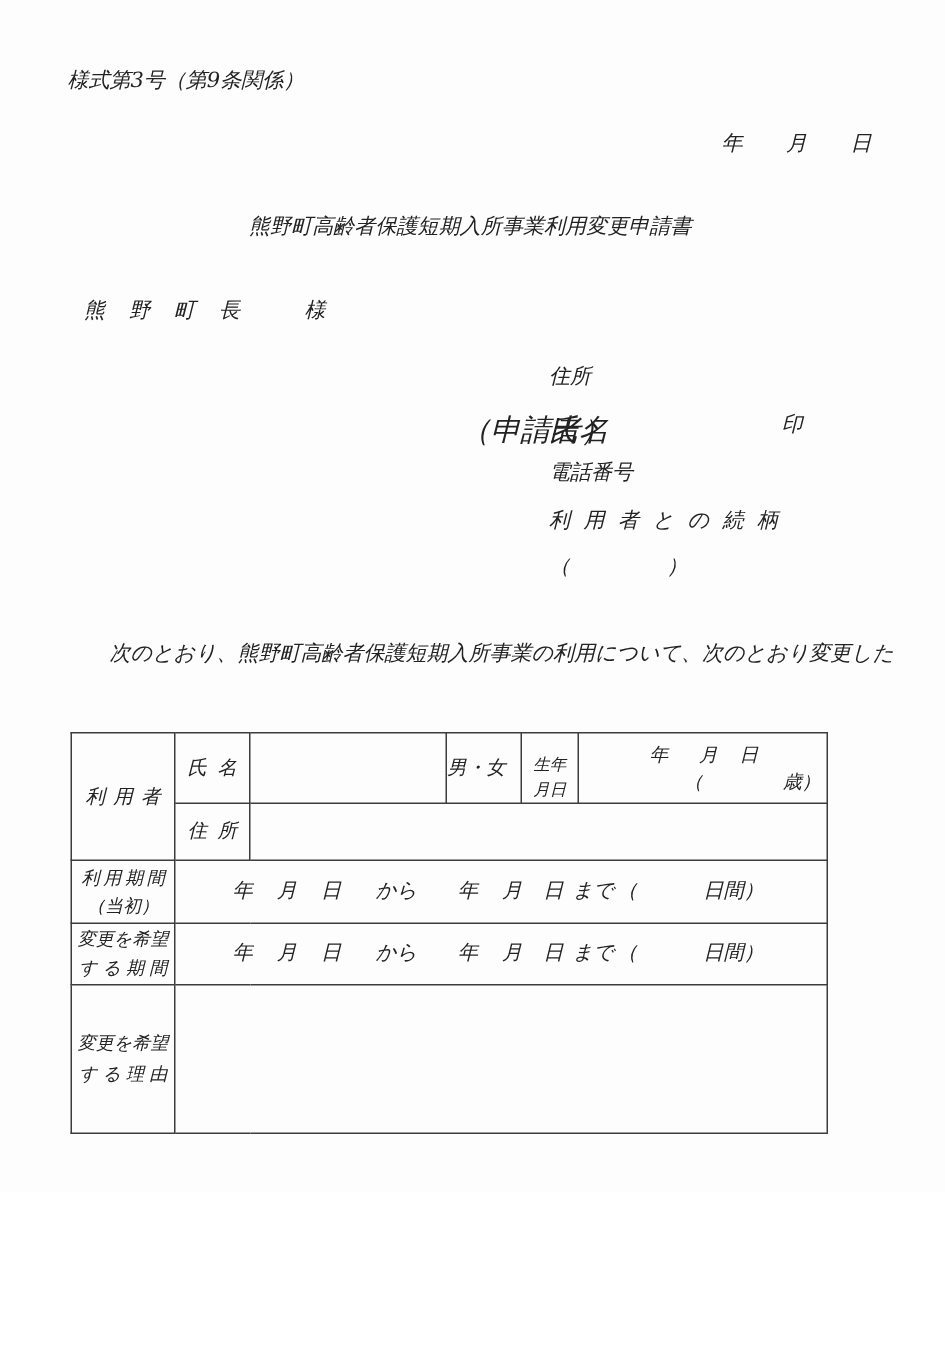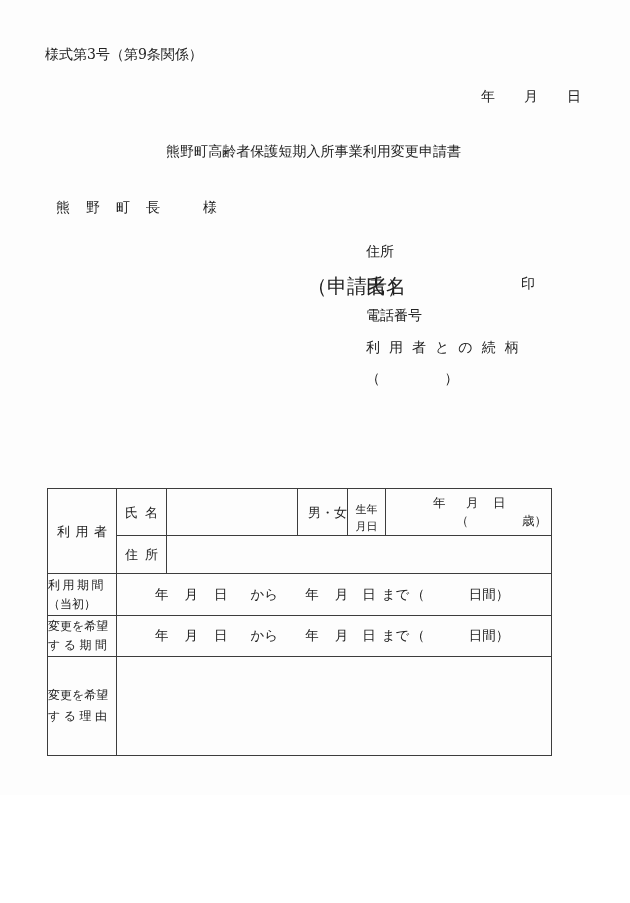--- a/index.html
+++ b/index.html
@@ -10,20 +10,21 @@
     font-family: "DejaVu Serif", "Liberation Serif", serif;
     color: #222;
   }
   .page {
     position: relative;
     width: 630px; height: 795px;
     background: #fdfdfd;
     overflow: hidden;
     font-size: 14px;
     line-height: 1;
+    font-style: italic;
   }
   .abs { position: absolute; }
 
   .form-number { left: 45px; top: 47px; font-size: 14px; }
 
   .date-line { left: 481px; top: 89px; display: flex; gap: 29px; font-size: 14px; }
 
   .doc-title {
     left: 162px; top: 140px;
     font-size: 14px; font-weight: 400; margin: 4px;
@@ -66,33 +67,33 @@
   tr.r1 { height: 39px; }
   tr.r2 { height: 38px; }
   tr.r3 { height: 42px; }
   tr.r4 { height: 41px; }
   tr.r5 { height: 99px; }
 
   .spread { display: flex; justify-content: space-between; align-items: center; }
   .user-label  { padding: 0 9px; }
   .field-label { padding: 0 8px; }
 
-  .gender-cell { text-align: right; font-size: 12.5px; }
+  .gender-cell { text-align: left; font-size: 12.5px; }
 
   .birth-label { text-align: center; font-size: 11px; line-height: 17px; padding-top: 12px; }
 
   .birth-value { position: relative; height: 37px; font-size: 12.5px; }
   .birth-value span { position: absolute; }
   .bv-year  { left: 47px;  top: 3px; }
   .bv-month { left: 80px;  top: 3px; }
   .bv-day   { left: 107px; top: 3px; }
   .bv-open  { left: 70px;  top: 21px; }
   .bv-age   { left: 136px; top: 21px; }
 
-  .row-label { font-size: 12px; line-height: 19px; }
+  .row-label { text-align: center; font-size: 12px; line-height: 19px; }
   .row-label .ls1 { letter-spacing: 2.5px; margin-right: -2.5px; }
   .row-label .ls2 { letter-spacing: 3.5px; margin-right: -3.5px; }
   .reason-label { line-height: 21px; }
 
   .period-line { display: flex; align-items: center; padding-left: 38px; font-size: 13.5px; }
   .period-line span:nth-child(2)  { margin-left: 16px; }
   .period-line span:nth-child(3)  { margin-left: 16px; }
   .period-line span:nth-child(4)  { margin-left: 23px; }
   .period-line span:nth-child(5)  { margin-left: 27px; }
   .period-line span:nth-child(6)  { margin-left: 16px; }
@@ -139,20 +140,21 @@
     <span>続</span>
     <span>柄</span>
   </div>
 
   <div class="abs applicant-parens">
     <span class="open-paren">（</span>
     <span class="close-paren">）</span>
   </div>
 
   <div class="abs body-paragraph">
+    <div class="line indent">次のとおり、熊野町高齢者保護短期入所事業の利用について、次のとおり変更した</div>
   </div>
 
   <table class="form-table">
     <colgroup>
       <col class="c1">
         <col class="c2">
         <col class="c3">
         <col class="c4">
         <col class="c5">
         <col class="c6">

